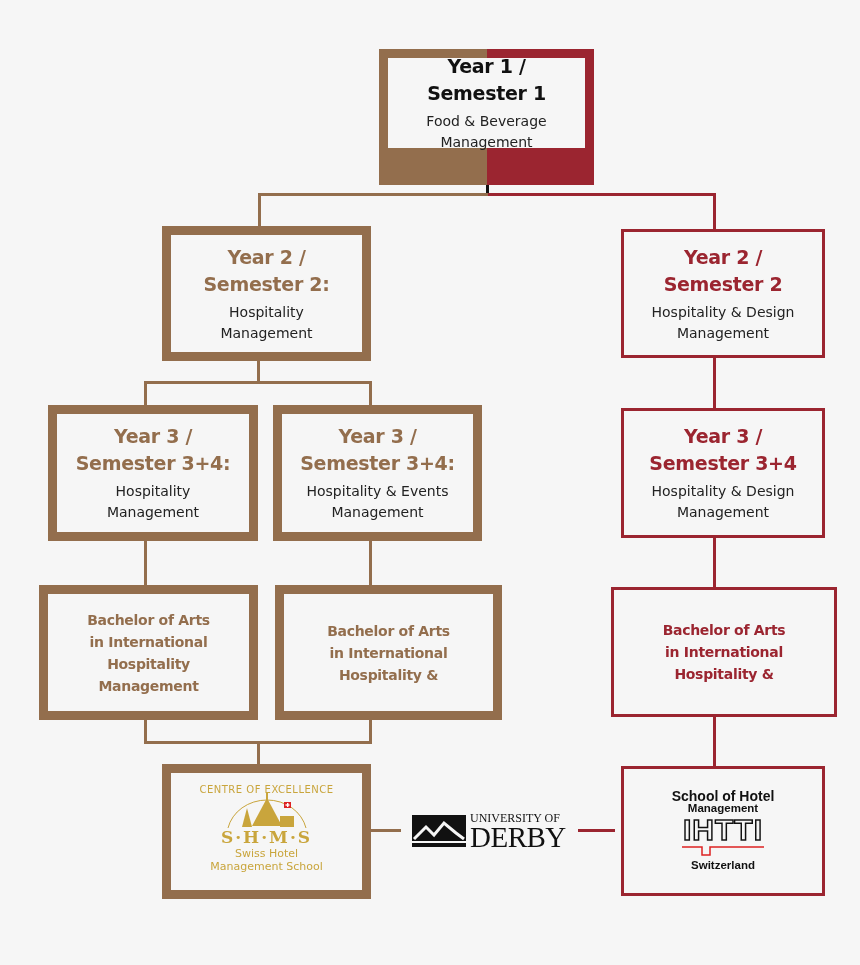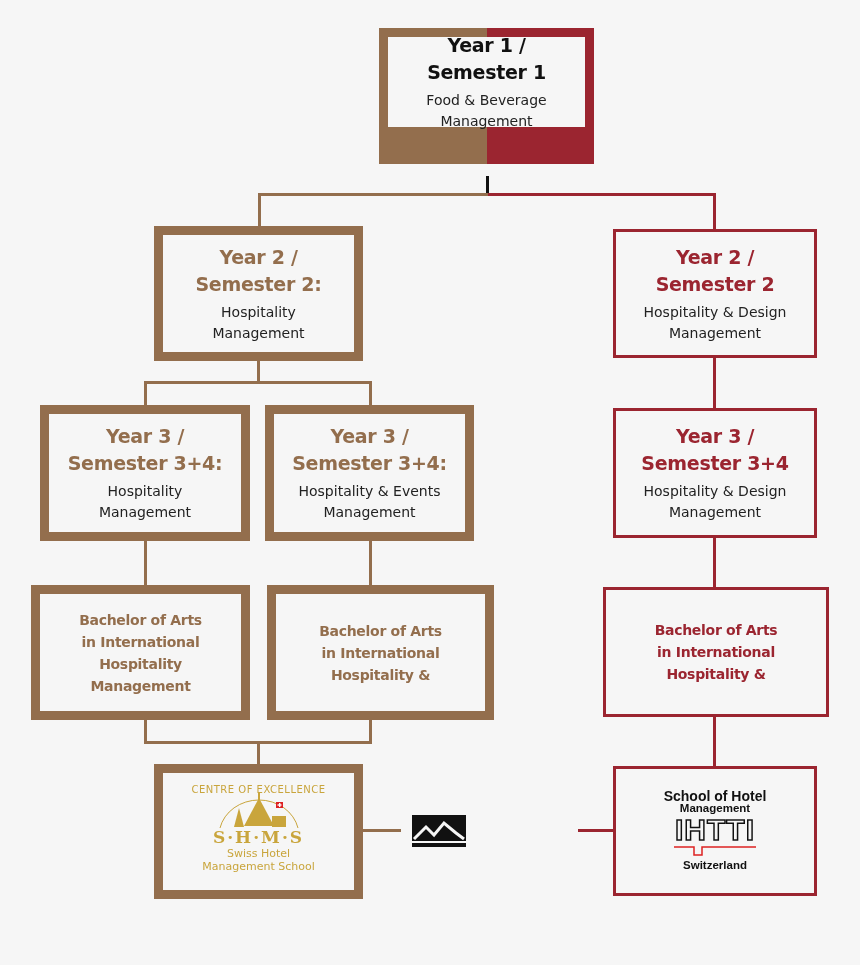--- a/index.html
+++ b/index.html
@@ -1,32 +1,32 @@
 <!DOCTYPE html>
 <html><head>
 <meta charset="utf-8">
 <style>
   html, body { margin:0; padding:0; }
   body { width:860px; height:965px; background:#f6f6f6; position:relative; overflow:hidden;
          font-family:"DejaVu Sans", "Liberation Sans", sans-serif; }
   .box { position:absolute; box-sizing:border-box; background:#f6f6f6;
-         display:flex; flex-direction:column; align-items:center; justify-content:center; text-align:center; }
+         display:flex; flex-direction:column; align-items:center; justify-content:center; text-align:center;margin-left:8px; }
   .brown { border:9px solid #936e4d; }
   .red { border:3px solid #9b2530; }
   .title { font-weight:bold; font-size:19px; line-height:27px; letter-spacing:-0.3px; }
   .brown .title { color:#936e4d; }
   .red .title { color:#9b2530; }
   .sub { font-size:14px; line-height:21px; color:#222; margin-top:2px; }
   .degree { font-weight:bold; font-size:14px; line-height:22px; letter-spacing:-0.3px; }
   .brown .degree { color:#936e4d; }
   .red .degree { color:#9b2530; }
   .line { position:absolute; }
   .lb { background:#936e4d; }
   .lr { background:#9b2530; }
-  .top-box { position:absolute; left:379px; top:28px; width:215px; height:108px; box-sizing:border-box; }
+  .top-box { position:absolute; left:379px; top:49px; width:215px; height:108px; box-sizing:border-box; }
   .top-box .half-l { position:absolute; left:0; top:0; width:108px; height:136px; background:#936e4d; }
   .top-box .half-r { position:absolute; left:108px; top:0; width:107px; height:136px; background:#9b2530; }
   .top-box .inner { position:absolute; left:9px; top:9px; right:9px; bottom:9px; background:#f6f6f6;
                     display:flex; flex-direction:column; align-items:center; justify-content:center; text-align:center; }
   .top-box .title { color:#111; }
   .logo { display:flex; flex-direction:column; align-items:center; }
   .shms-arc { font-size:9px; color:#c9a53c; letter-spacing:0.5px; }
   .shms-big { font-weight:bold; font-size:17px; color:#c9a53c; letter-spacing:2px; font-family:"DejaVu Serif", serif; }
   .shms-small { font-size:11px; color:#c9a53c; line-height:13px; }
   .derby-uni { font-family:"Liberation Serif", serif; font-size:12px; color:#111; line-height:12px; }
@@ -147,20 +147,24 @@
     <div class="shms-small">Management School</div>
   </div>
 </div>
 
 <div style="position:absolute;left:412px;top:814px;width:156px;height:34px;display:flex;align-items:center;">
   <svg width="54" height="32" viewBox="0 0 54 32">
     <rect x="0" y="0" width="54" height="32" fill="#111"></rect>
     <path d="M2 24 L14 12 L22 20 L32 8 L44 18 L52 24" fill="none" stroke="#f6f6f6" stroke-width="3"></path>
     <rect x="0" y="26" width="54" height="2" fill="#f6f6f6"></rect>
   </svg>
+  <div style="margin-left:4px;display:flex;flex-direction:column;">
+    <div class="derby-uni">UNIVERSITY OF</div>
+    <div class="derby-big">DERBY</div>
+  </div>
 </div>
 
 <div class="box red" style="left:613px;top:766px;width:204px;height:130px;">
   <div class="logo">
     <div class="ihtti-small">School of Hotel</div>
     <div class="ihtti-big">Management</div>
     <div class="ihtti-mark">IHTTI</div>
     <svg width="82" height="14" viewBox="0 0 82 14">
       <path d="M0 2 L20 2 L20 10 L28 10 L28 2 L82 2" fill="none" stroke="#d22" stroke-width="1.5"></path>
     </svg>

